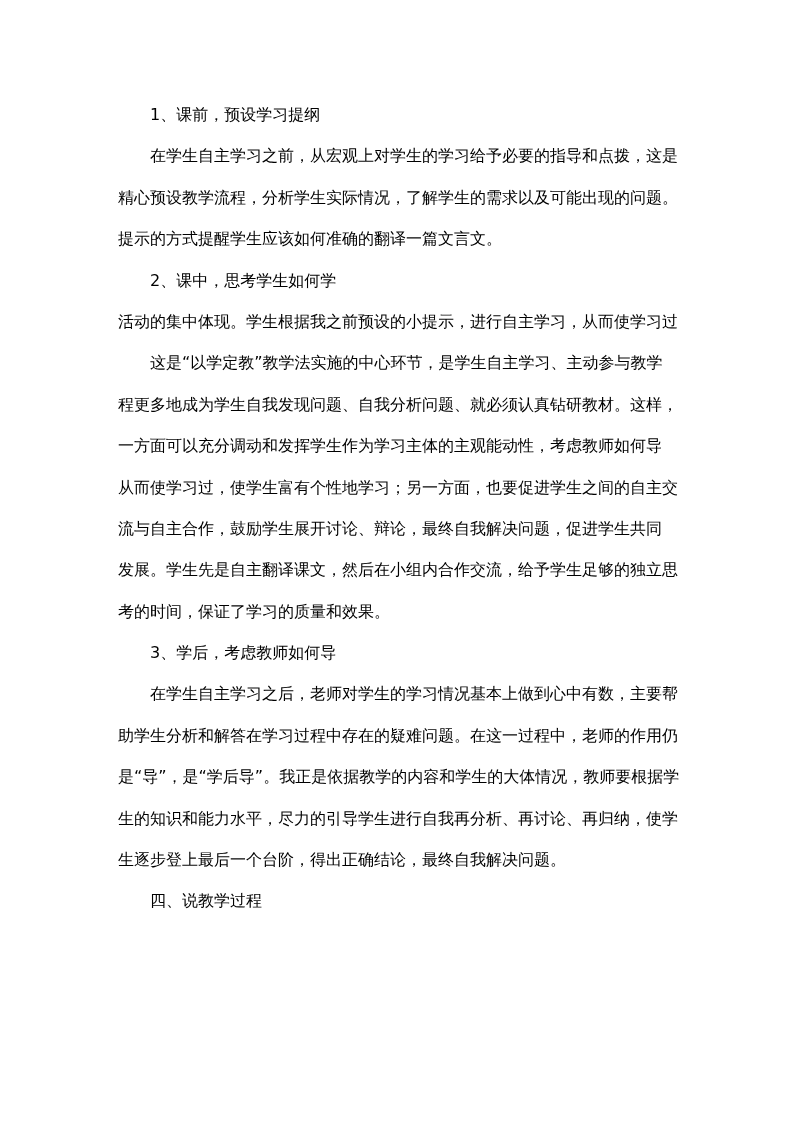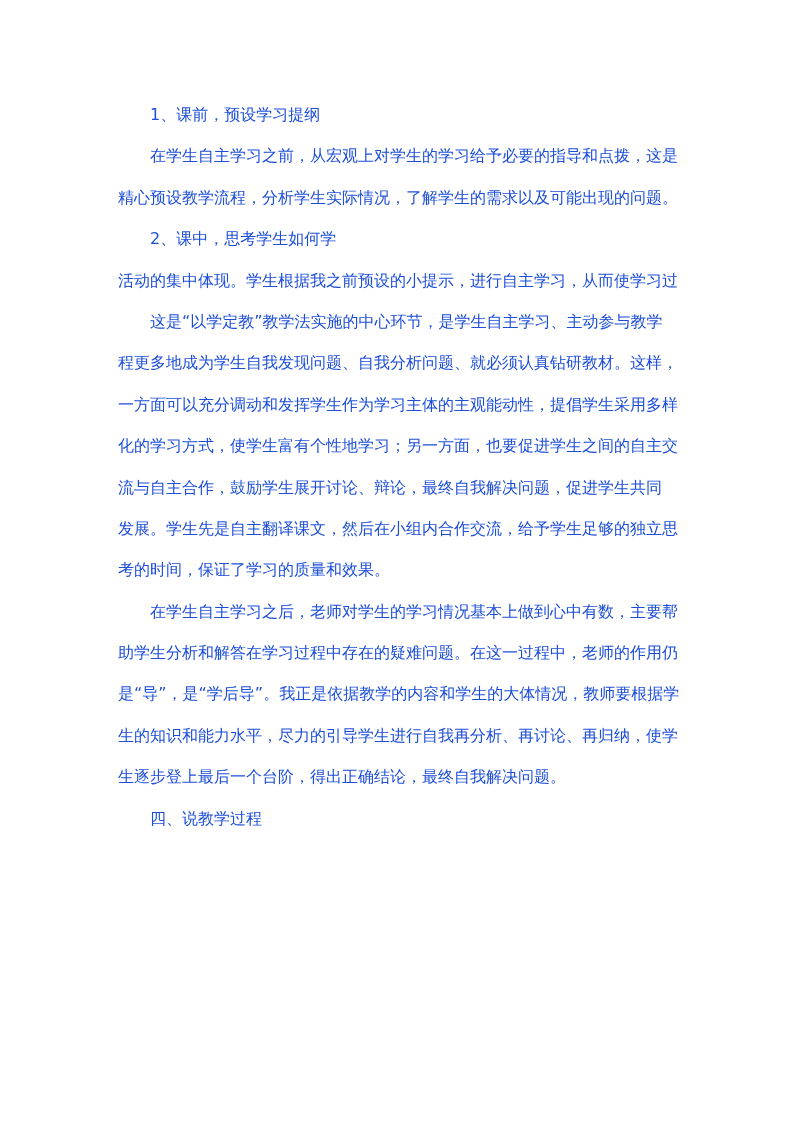--- a/index.html
+++ b/index.html
@@ -34,33 +34,35 @@
     height: 41.4px;
   }
   .doc-line.indent {
     padding-left: 32px;
   }
 </style>
 </head>
 <body>
 
 <div class="page">
-  <div class="text-block" style="color: #1d4ed8;">
+  <div class="text-block" style="color: #000000;">
       <div class="doc-line indent">1、课前，预设学习提纲</div>
       <div class="doc-line indent">在学生自主学习之前，从宏观上对学生的学习给予必要的指导和点拨，这是</div>
       <div class="doc-line">精心预设教学流程，分析学生实际情况，了解学生的需求以及可能出现的问题。</div>
+      <div class="doc-line">提示的方式提醒学生应该如何准确的翻译一篇文言文。</div>
       <div class="doc-line indent">2、课中，思考学生如何学</div>
       <div class="doc-line">活动的集中体现。学生根据我之前预设的小提示，进行自主学习，从而使学习过</div>
       <div class="doc-line indent">这是“以学定教”教学法实施的中心环节，是学生自主学习、主动参与教学</div>
       <div class="doc-line">程更多地成为学生自我发现问题、自我分析问题、就必须认真钻研教材。这样，</div>
-      <div class="doc-line">一方面可以充分调动和发挥学生作为学习主体的主观能动性，提倡学生采用多样</div>
-      <div class="doc-line">化的学习方式，使学生富有个性地学习；另一方面，也要促进学生之间的自主交</div>
+      <div class="doc-line">一方面可以充分调动和发挥学生作为学习主体的主观能动性，考虑教师如何导</div>
+      <div class="doc-line">从而使学习过，使学生富有个性地学习；另一方面，也要促进学生之间的自主交</div>
       <div class="doc-line">流与自主合作，鼓励学生展开讨论、辩论，最终自我解决问题，促进学生共同</div>
       <div class="doc-line">发展。学生先是自主翻译课文，然后在小组内合作交流，给予学生足够的独立思</div>
       <div class="doc-line">考的时间，保证了学习的质量和效果。</div>
+      <div class="doc-line indent">3、学后，考虑教师如何导</div>
       <div class="doc-line indent">在学生自主学习之后，老师对学生的学习情况基本上做到心中有数，主要帮</div>
       <div class="doc-line">助学生分析和解答在学习过程中存在的疑难问题。在这一过程中，老师的作用仍</div>
       <div class="doc-line">是“导”，是“学后导”。我正是依据教学的内容和学生的大体情况，教师要根据学</div>
       <div class="doc-line">生的知识和能力水平，尽力的引导学生进行自我再分析、再讨论、再归纳，使学</div>
       <div class="doc-line">生逐步登上最后一个台阶，得出正确结论，最终自我解决问题。</div>
       <div class="doc-line indent">四、说教学过程</div>
     </div>
 </div>
 
 </body></html>

